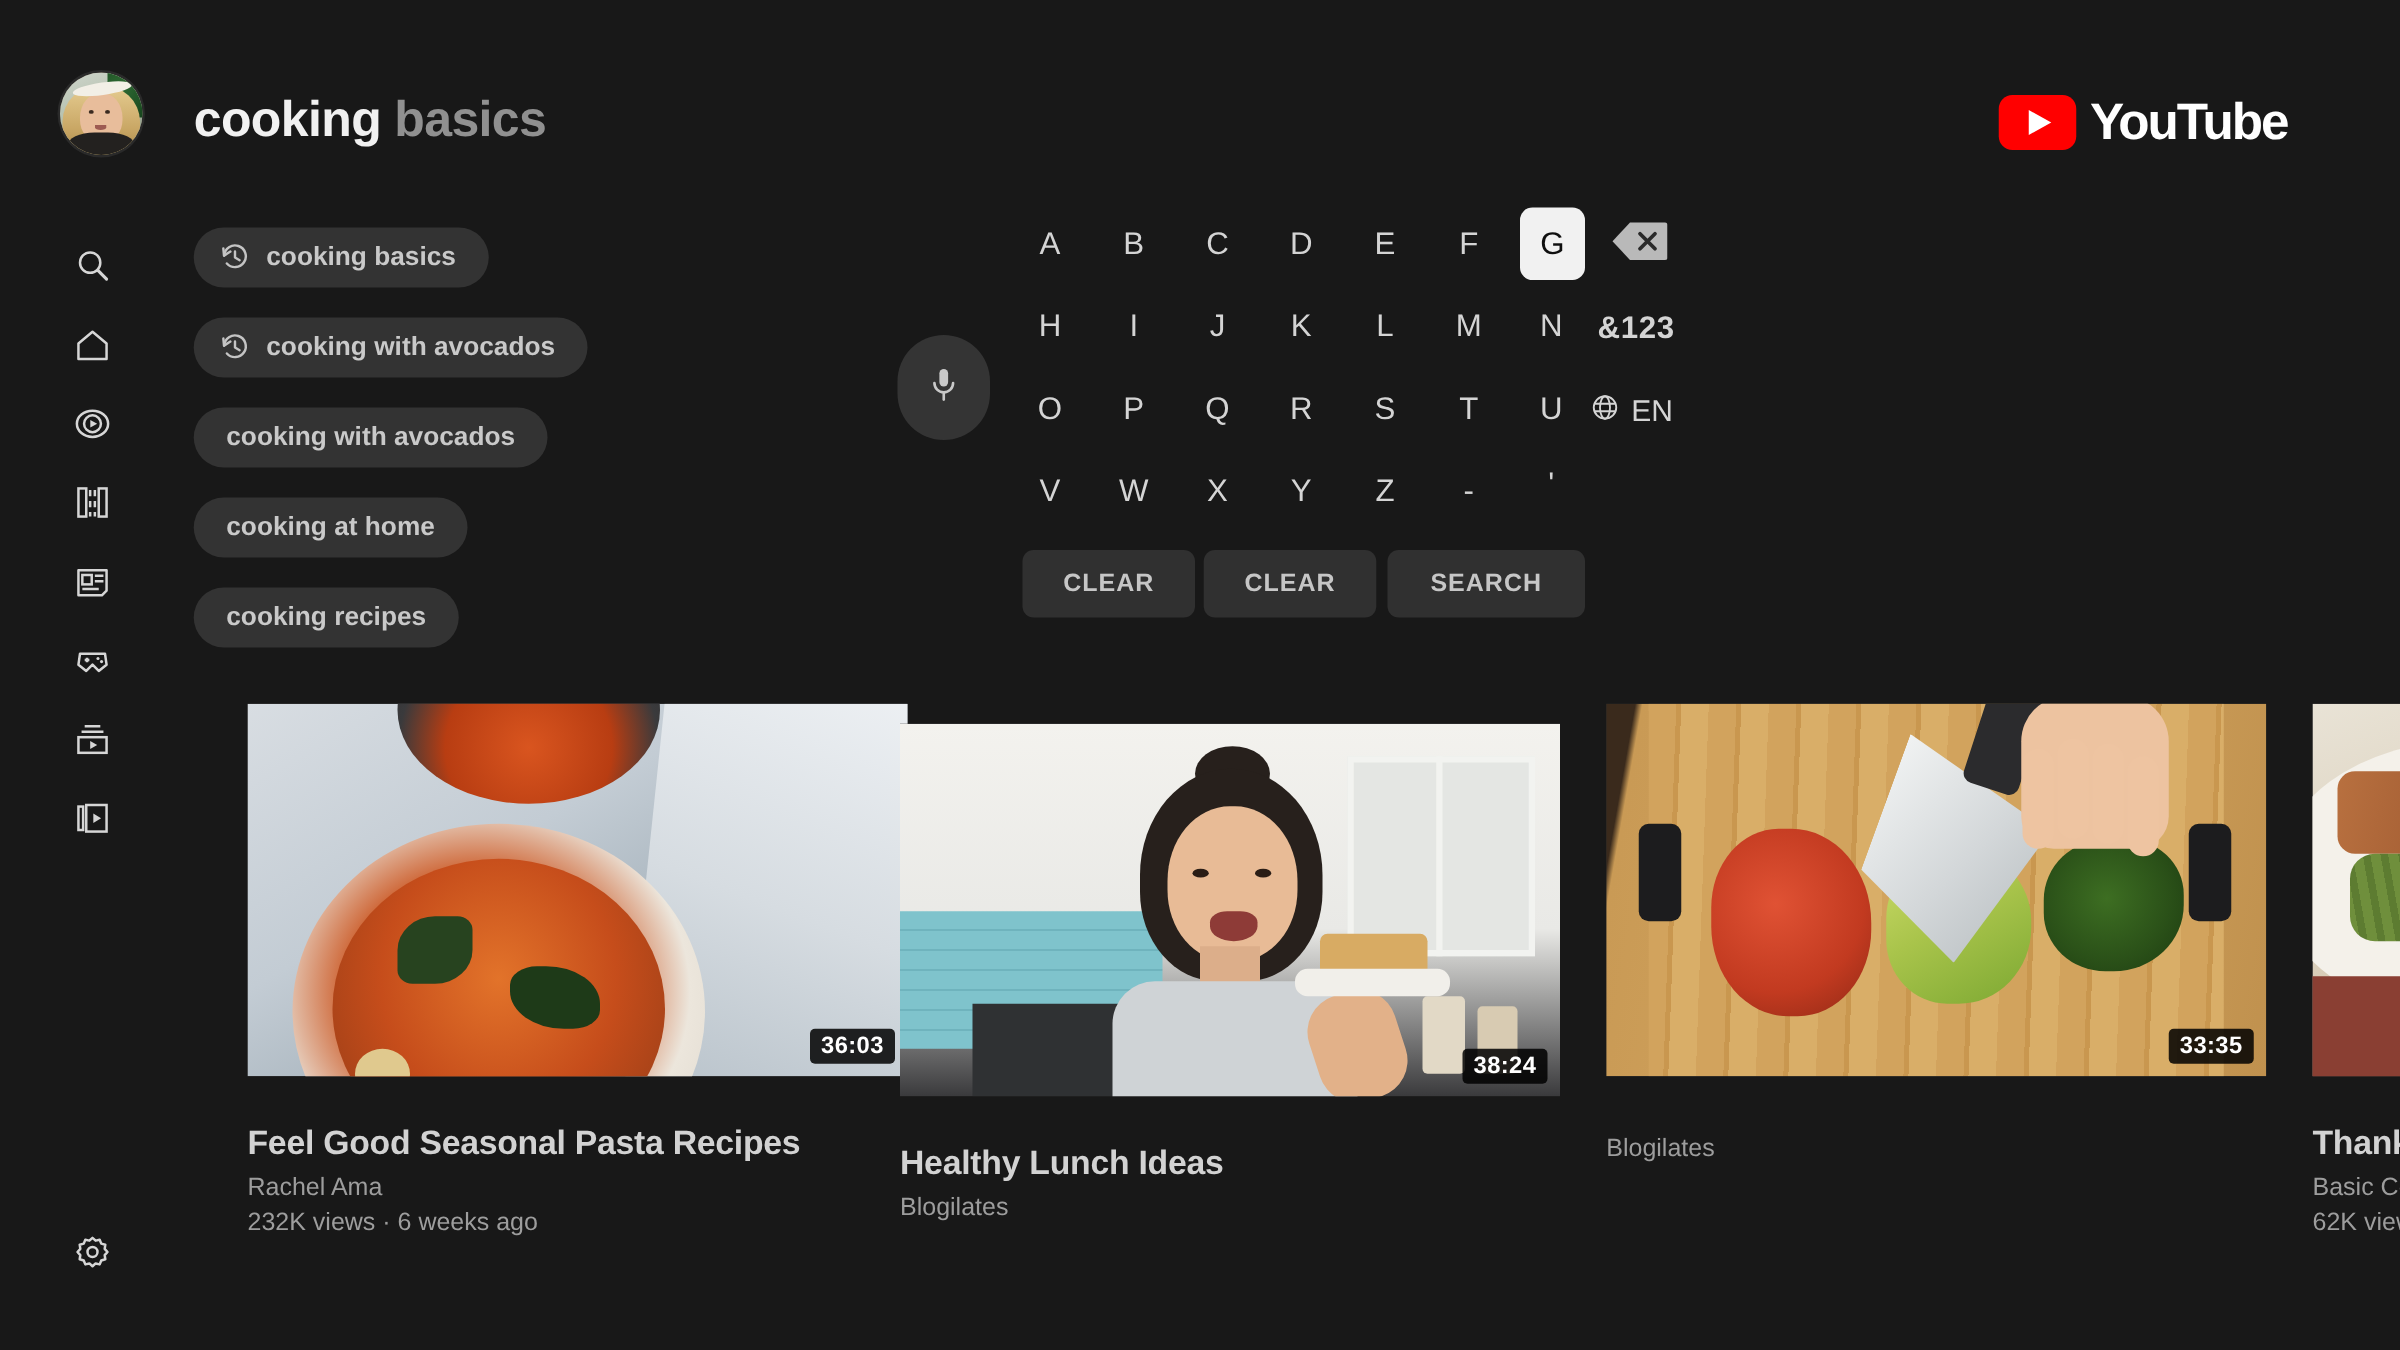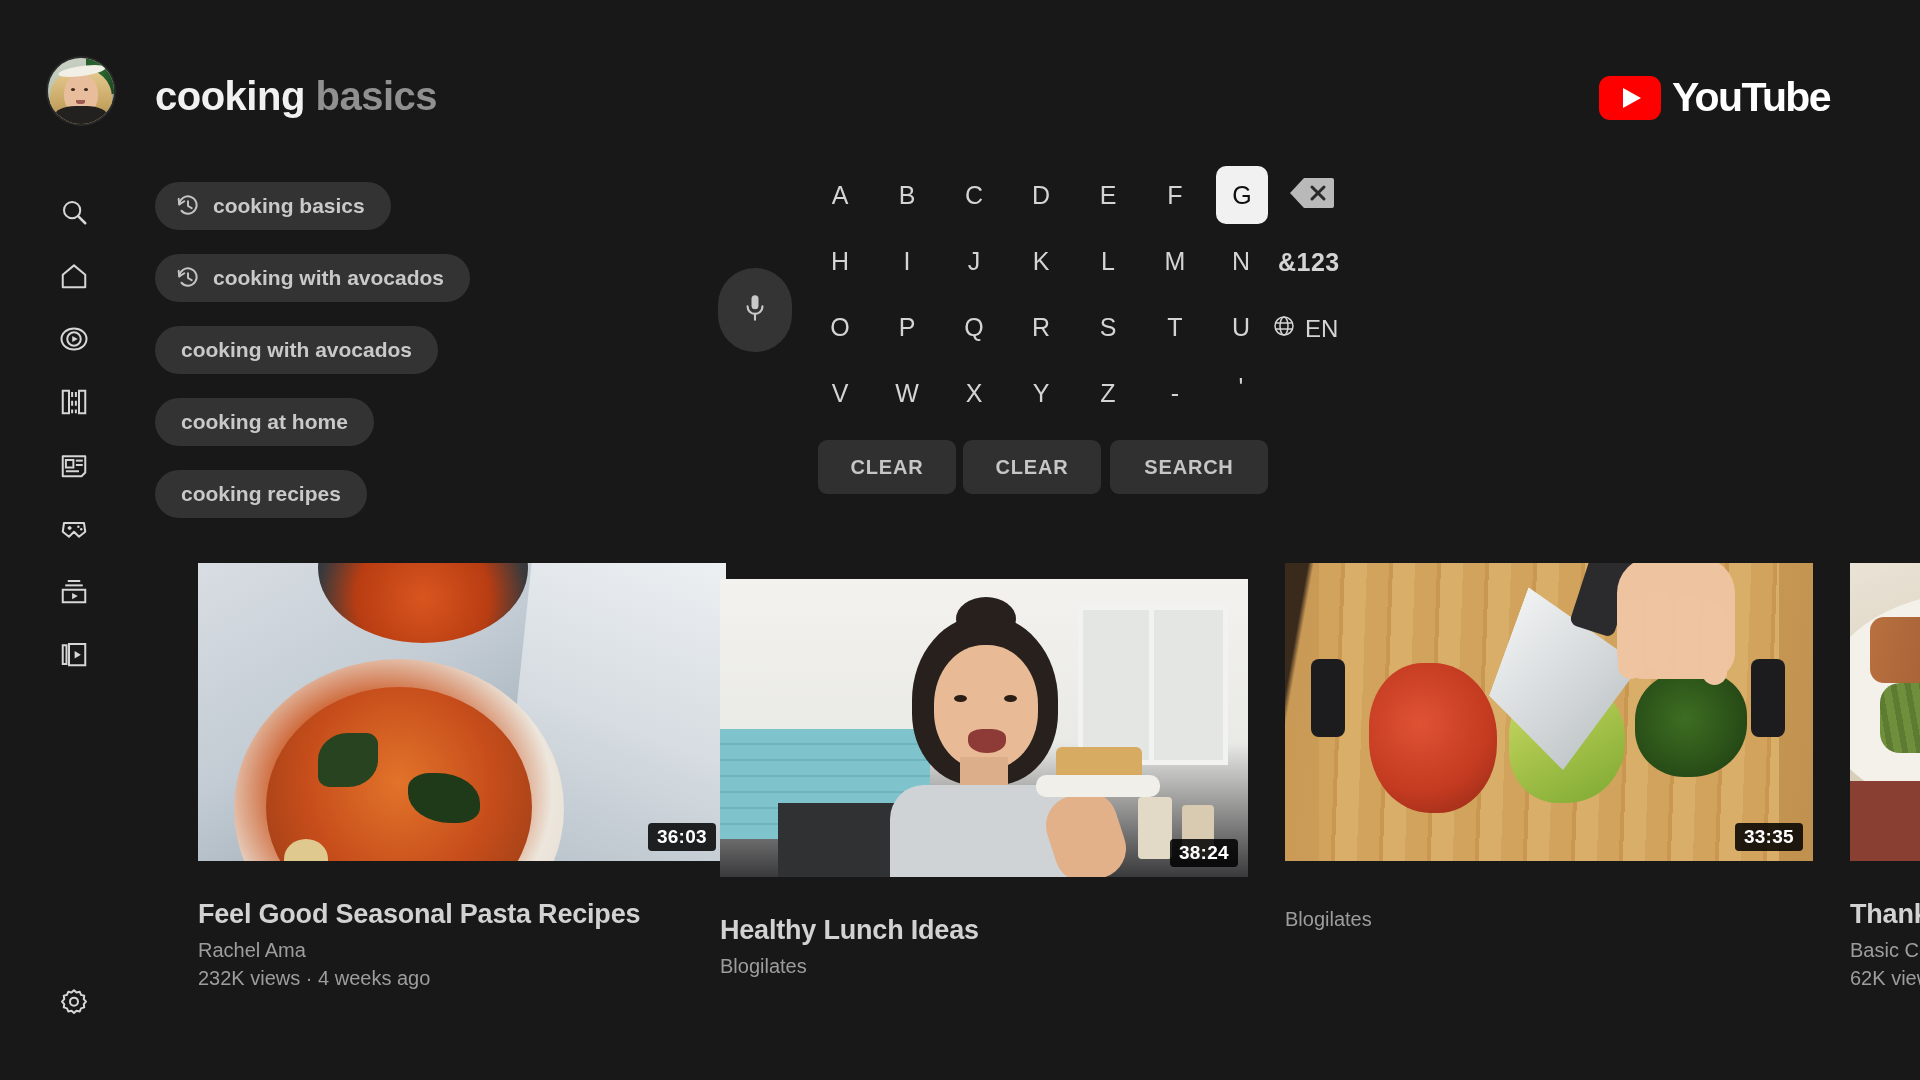--- a/index.html
+++ b/index.html
@@ -384,21 +384,21 @@
           <div class="bowl-inner"></div>
             <div class="greens1"></div>
             <div class="greens2"></div>
             <div class="bean"></div>
         </div>
         <div class="dur">36:03</div>
       </div>
       <div class="meta">
         <div class="vtitle">Feel Good Seasonal Pasta Recipes</div>
         <div class="vchan">Rachel Ama</div>
-        <div class="vstats">232K views · 4 weeks ago</div>
+        <div class="vstats">232K views · 6 weeks ago</div>
       </div>
     </div>
 
     <div class="vcard" style="left:720px;margin-top:16px;">
       <div class="thumb">
         <div class="art a2">
           <div class="tile"></div>
             <div class="cab"></div>
             <div class="cabline"></div>
             <div class="stove"></div>

